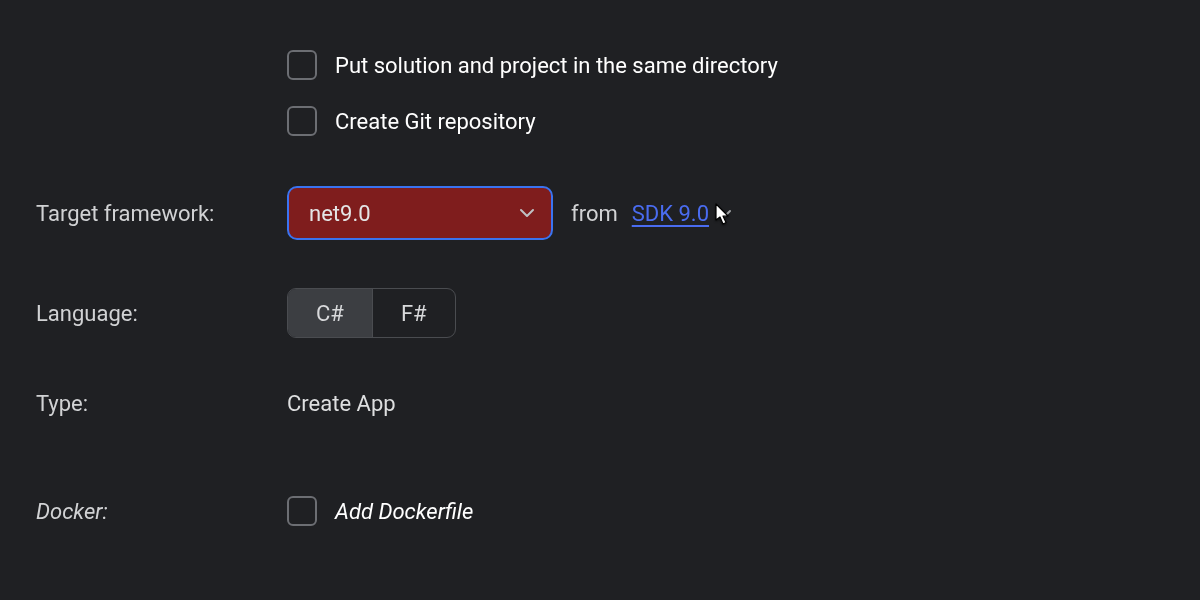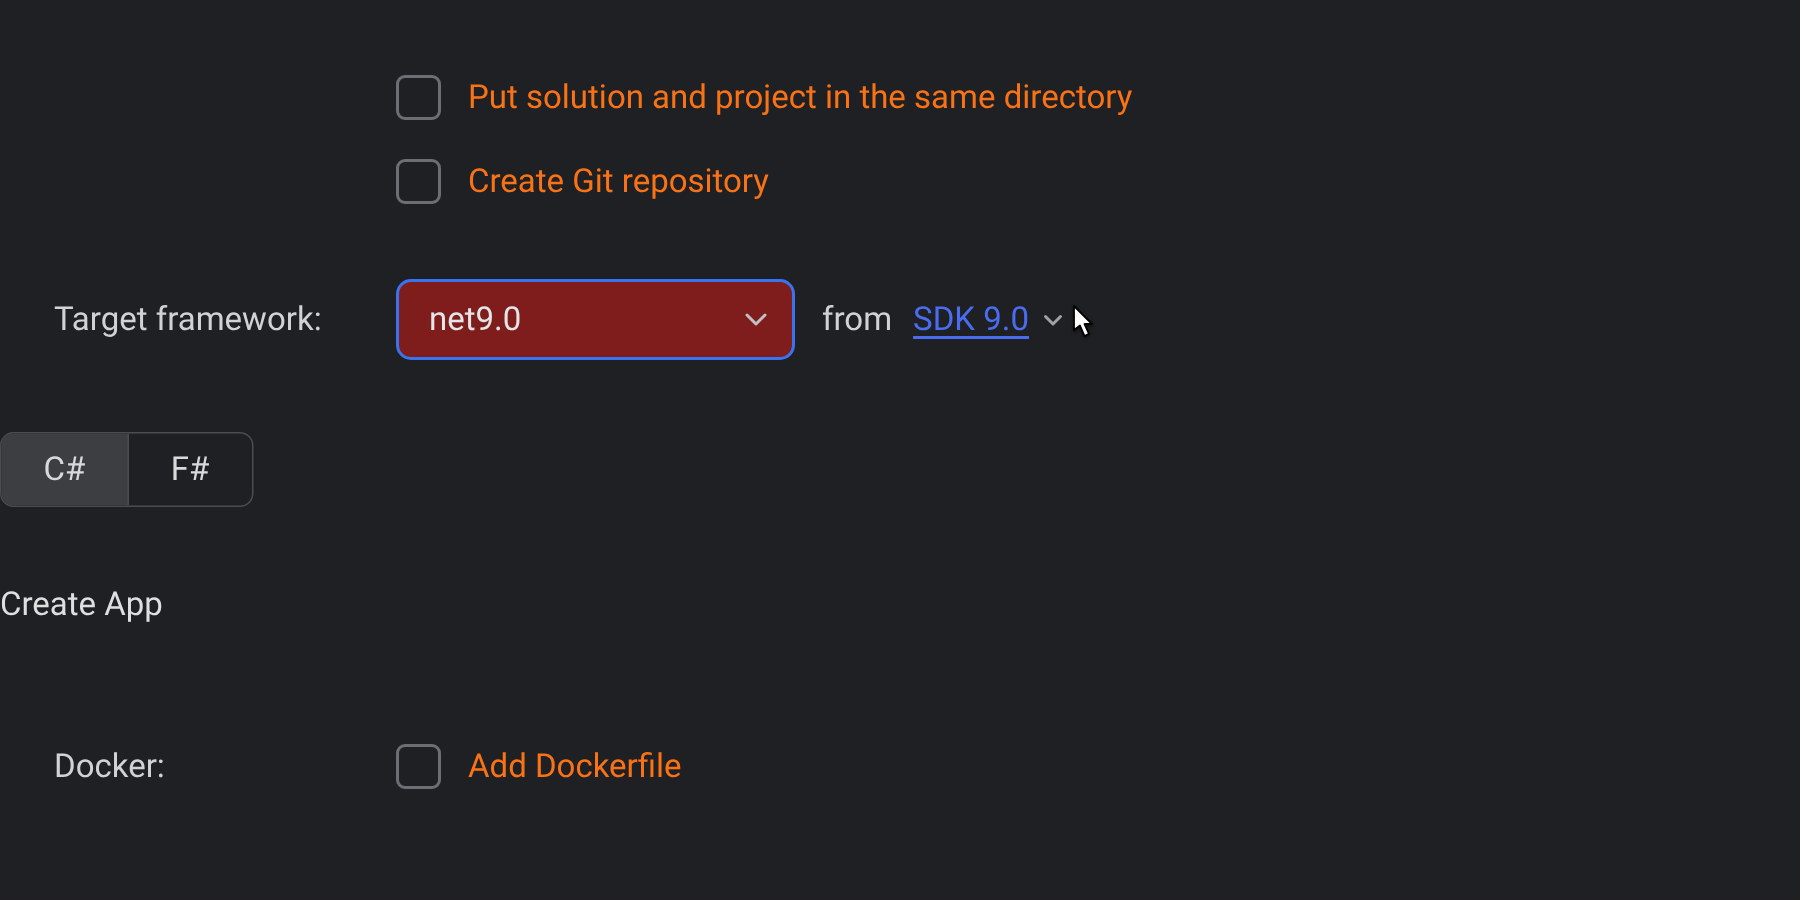--- a/index.html
+++ b/index.html
@@ -1,22 +1,22 @@
 <!DOCTYPE html>
 <html><head>
 <meta charset="utf-8">
 <style>
   html,body{margin:0;padding:0;width:1200px;height:600px;background:#1f2023;font-family:-apple-system,BlinkMacSystemFont,"Segoe UI",Roboto,Arial,sans-serif;color:#d8d9db;font-size:22px;overflow:hidden;}
   .form{padding-top:48px;}
   .row{display:flex;align-items:center;min-height:34px;margin-bottom:22px;}
-  .row.tight{margin-bottom:14px;}
-  .label-col{width:264px;box-sizing:border-box;padding-left:36px;color:#d1d2d4;}
+  .row.tight{margin-bottom:14px;font-style:italic;}
+  .label-col{width:287px;box-sizing:border-box;padding-left:36px;color:#d1d2d4;}
   .ctrl-col{display:flex;align-items:center;flex:1;}
   .chk{width:26px;height:26px;border:2px solid #6c6e73;border-radius:6px;background:transparent;flex:0 0 26px;margin-right:18px;}
-  .chk-label{color:#f97316;}
+  .chk-label{color:#ffffff;}
   .select{display:flex;align-items:center;justify-content:space-between;width:226px;height:50px;padding:0 16px 0 20px;border:2px solid #3a73f0;border-radius:10px;background:#7f1d1d;color:#e4e5e6;}
   .chev{width:16px;height:16px;display:inline-flex;align-items:center;justify-content:center;}
   .chev svg{stroke:#bfc1c4;}
   .from{margin:0 14px 0 18px;color:#d1d2d4;text-align:center;}
   .sdk-link{color:#4a6cf0;text-decoration:underline;text-underline-offset:4px;display:inline-flex;align-items:center;gap:8px;justify-content:center;}
   .sdk-link .chev svg{stroke:#9fa1a4;}
   .seg{display:flex;border:1px solid #4a4c50;border-radius:9px;overflow:hidden;height:48px;}
   .seg-btn{display:flex;align-items:center;justify-content:center;padding:0 28px;color:#d8d9db;font-size:22px;border-right:1px solid #4a4c50;}
   .seg-btn:last-child{border-right:none;}
   .seg-btn.active{background:#3c3e42;}
@@ -68,31 +68,33 @@
               <path d="M2 2l5 5 5-5" stroke-width="2" stroke-linecap="round" stroke-linejoin="round"></path>
             </svg>
         </span>
       </a>
     </div>
   </div>
 
   <div class="gap-md"></div>
 
   <div class="row">
+    <div class="label-col">Language:</div>
     <div class="ctrl-col">
       <div class="seg">
         <div class="seg-btn active">C#</div>
         <div class="seg-btn">F#</div>
       </div>
     </div>
   </div>
 
   <div class="gap-md"></div>
 
   <div class="row">
+    <div class="label-col">Type:</div>
     <div class="ctrl-col">
       <span class="type-val">Create App</span>
     </div>
   </div>
 
   <div class="gap-md"></div>
 
 
   <div class="gap-md"></div>
 

